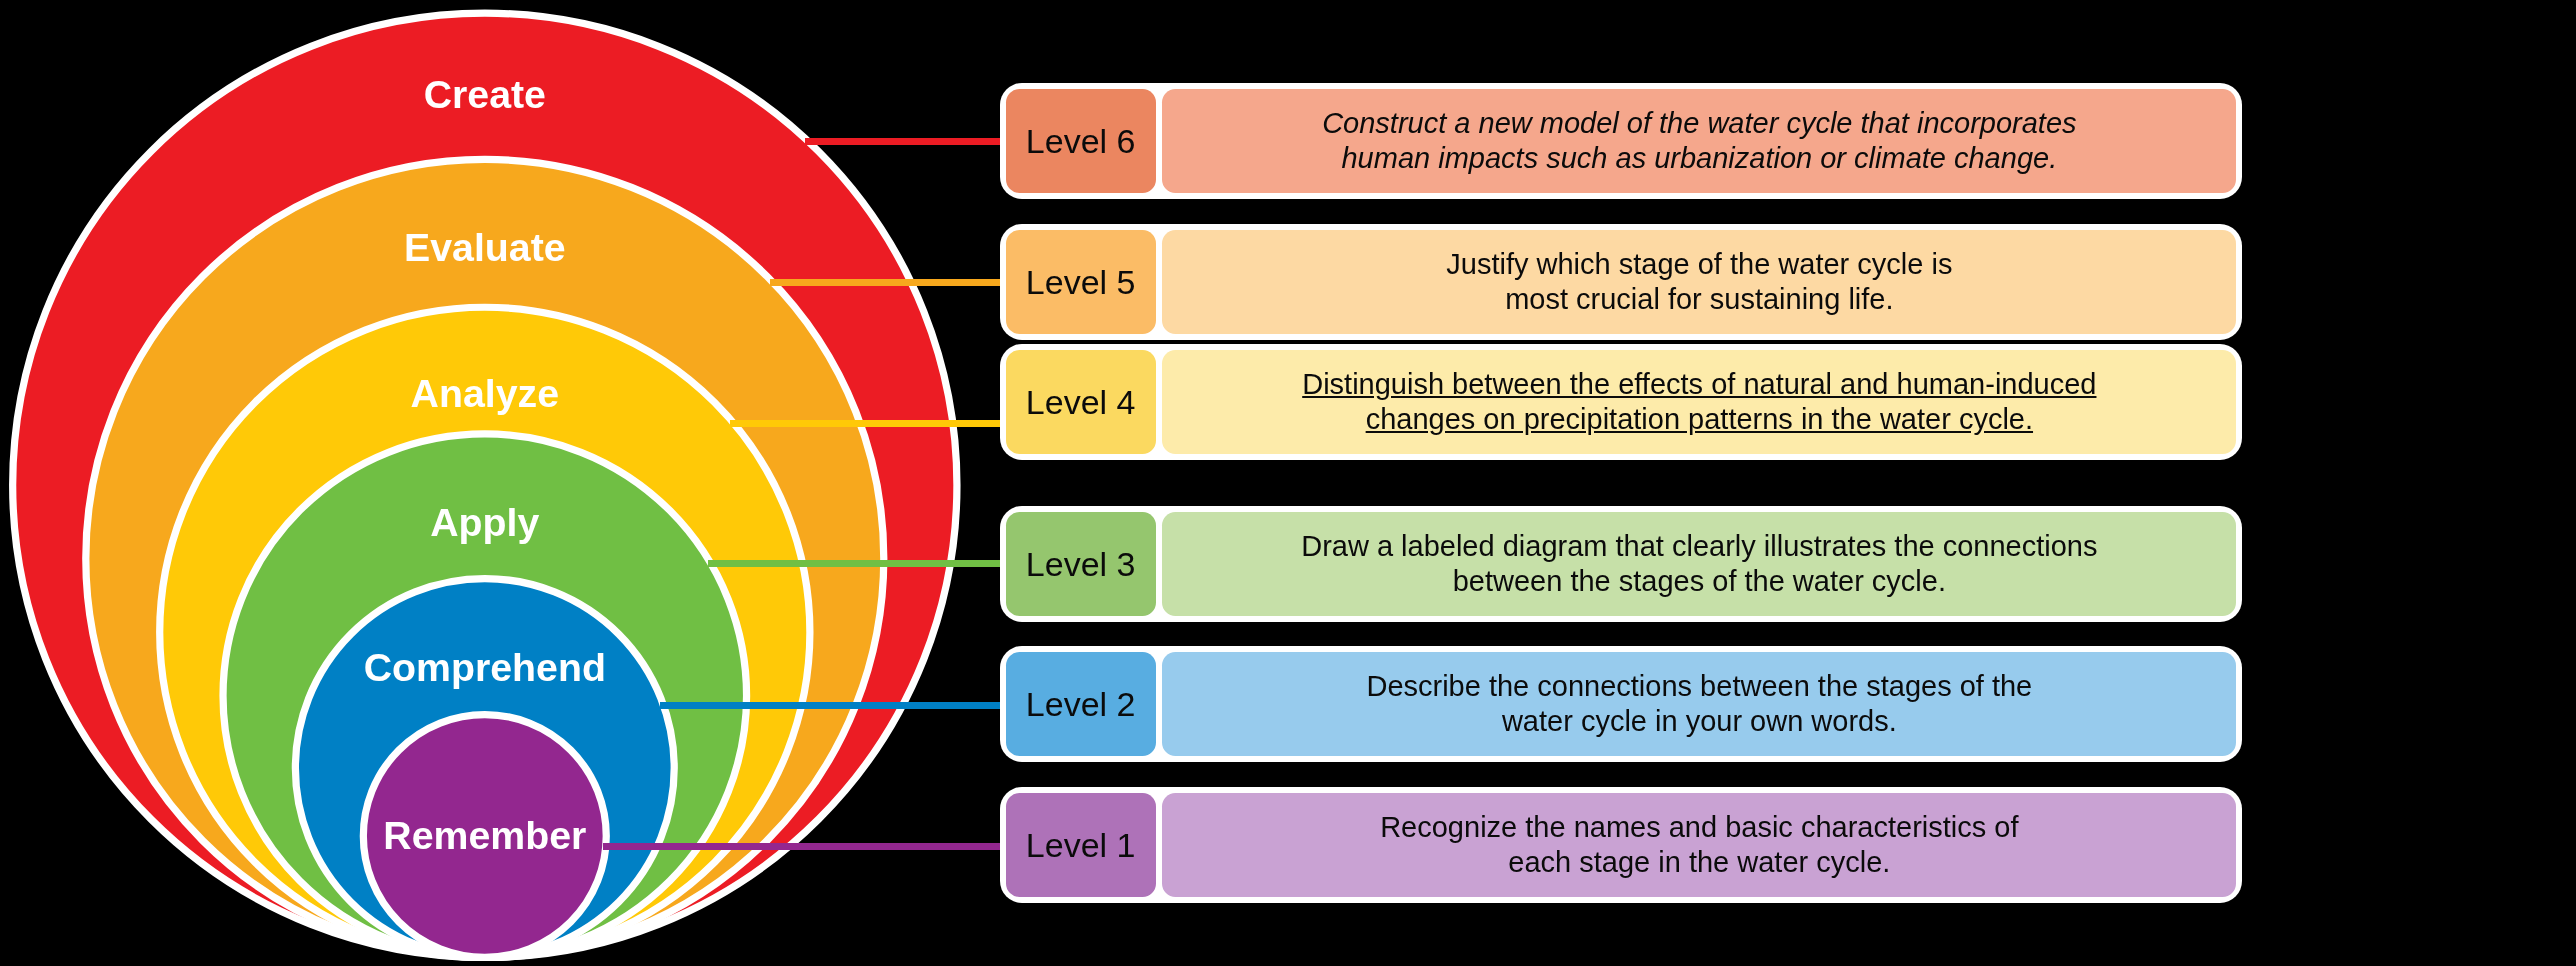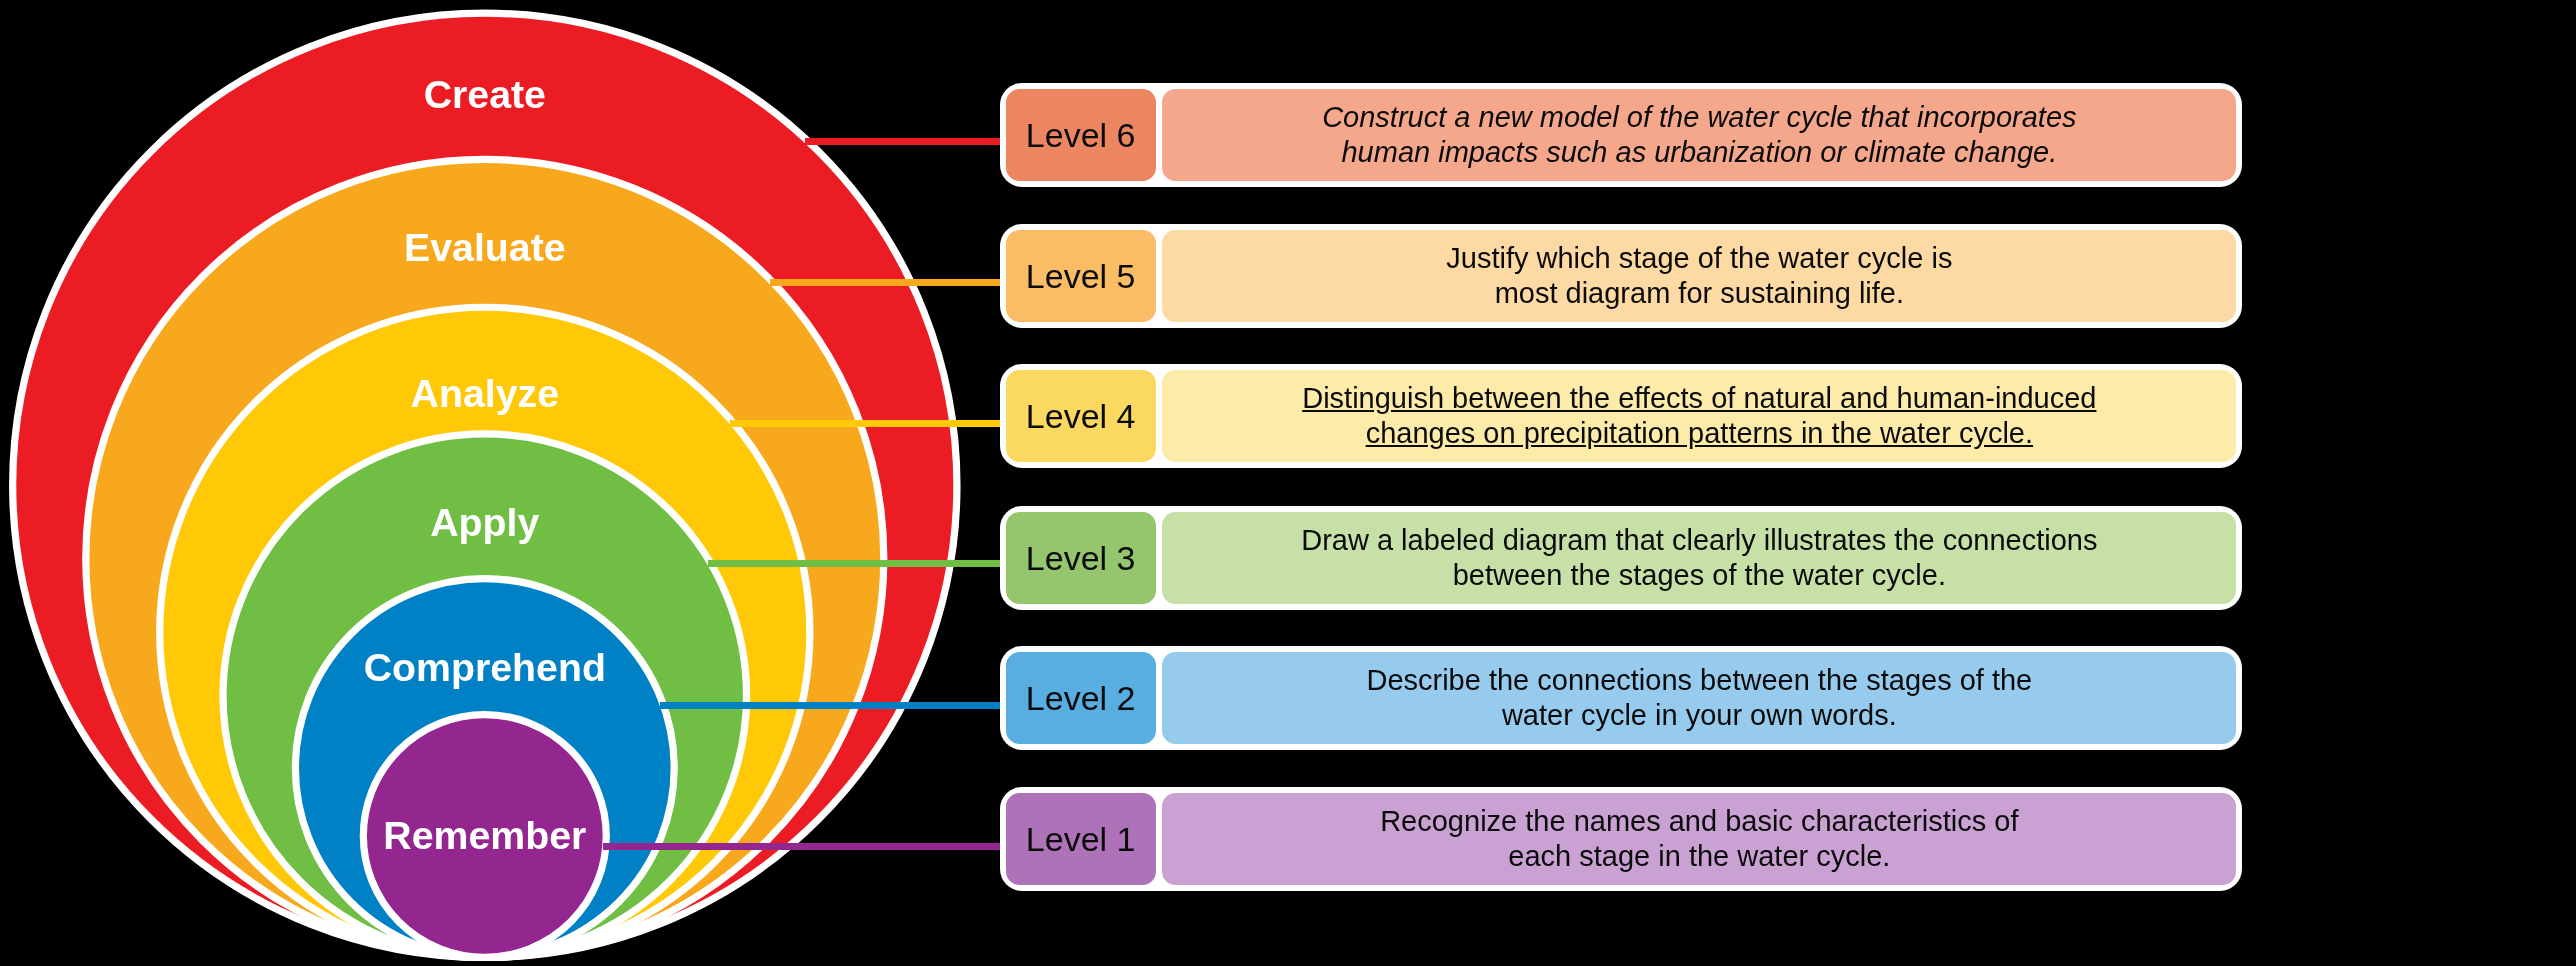--- a/index.html
+++ b/index.html
@@ -12,21 +12,21 @@
   .stage{position:absolute;left:0;top:0;width:2576px;height:967px;}
   .circles-svg{position:absolute;left:0;top:0;z-index:0;}
   .circles-svg circle{stroke:#ffffff;stroke-width:14;}
   .ring-label{
     fill:#ffffff;font-weight:bold;font-size:76px;
     text-anchor:middle;dominant-baseline:central;
     font-family:"Liberation Sans",sans-serif;
   }
   .connector{position:absolute;height:6.7px;z-index:1;}
   .level-row{
-    position:absolute;left:1000px;width:1242px;height:104px;
+    position:absolute;left:1000px;width:1242px;height:116px;
     background:#ffffff;border-radius:22px;
     display:flex;gap:6.7px;padding:5.7px;box-sizing:border-box;z-index:2;
   }
   .level-label{
     flex:none;width:150px;border-radius:13.4px;
     display:flex;align-items:center;justify-content:center;
     font-size:34px;color:#0b0b0b;
   }
   .level-desc{
     flex:1;border-radius:13.4px;
@@ -67,25 +67,25 @@
     <div class="level-desc" style="background-color: rgb(245, 167, 140); font-style: italic;">
       <div>Construct a new model of the water cycle that incorporates</div>
       <div>human impacts such as urbanization or climate change.</div>
     </div>
   </div>
 
   <div class="level-row" style="top:224px;">
     <div class="level-label" style="background-color: rgb(251, 188, 102);">Level 5</div>
     <div class="level-desc" style="background-color: rgb(253, 217, 163);">
       <div>Justify which stage of the water cycle is</div>
-      <div>most diagram for sustaining life.</div>
+      <div>most crucial for sustaining life.</div>
     </div>
   </div>
 
-  <div class="level-row" style="top:364px;">
+  <div class="level-row" style="top:344px;">
     <div class="level-label" style="background-color: rgb(251, 217, 96);">Level 4</div>
     <div class="level-desc" style="background-color: rgb(253, 235, 170); text-decoration: underline;">
       <div>Distinguish between the effects of natural and human-induced</div>
       <div>changes on precipitation patterns in the water cycle.</div>
     </div>
   </div>
 
   <div class="level-row" style="top:506px;">
     <div class="level-label" style="background-color: rgb(149, 198, 110);">Level 3</div>
     <div class="level-desc" style="background-color: rgb(198, 224, 168);">

